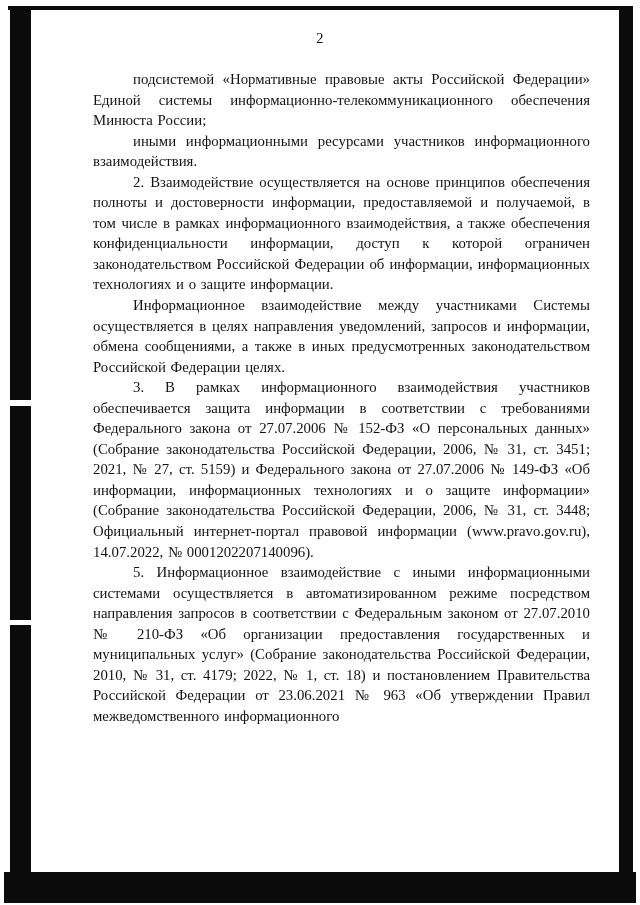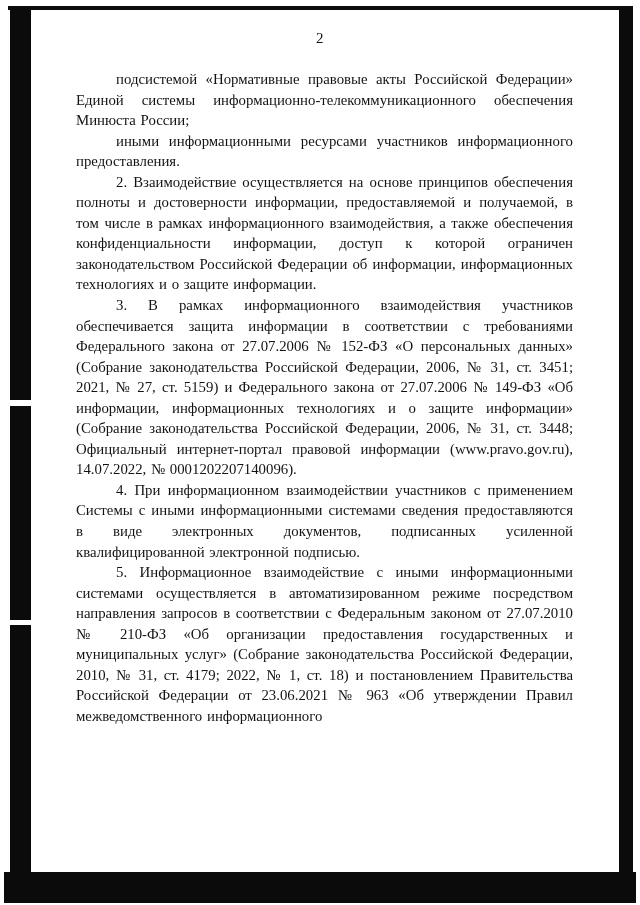--- a/index.html
+++ b/index.html
@@ -60,21 +60,21 @@
     top: 30px;
     left: 0;
     width: 100%;
     text-align: center;
     font-size: 15px;
     letter-spacing: 0.5px;
   }
   .text-block {
     position: absolute;
     top: 69px;
-    left: 76px;
+    left: 93px;
     width: 497px;
     font-size: 14.8px;
     line-height: 20.55px;
     text-align: justify;
     text-justify: inter-word;
   }
   .text-block p {
     margin: 0;
     padding: 0;
     text-indent: 40px;
@@ -94,20 +94,20 @@
   </div>
 
   <div class="border-right"></div>
 
   <div class="border-bottom"></div>
 
   <div class="page-number">2</div>
 
   <div class="text-block">
     <p>подсистемой «Нормативные правовые акты Российской Федерации» Единой системы информационно-телекоммуникационного обеспечения Минюста России;</p>
-    <p>иными информационными ресурсами участников информационного предоставления.</p>
+    <p>иными информационными ресурсами участников информационного взаимодействия.</p>
     <p>2. Взаимодействие осуществляется на основе принципов обеспечения полноты и достоверности информации, предоставляемой и получаемой, в том числе в рамках информационного взаимодействия, а также обеспечения конфиденциальности информации, доступ к которой ограничен законодательством Российской Федерации об информации, информационных технологиях и о защите информации.</p>
+    <p>Информационное взаимодействие между участниками Системы осуществляется в целях направления уведомлений, запросов и информации, обмена сообщениями, а также в иных предусмотренных законодательством Российской Федерации целях.</p>
     <p>3. В рамках информационного взаимодействия участников обеспечивается защита информации в соответствии с требованиями Федерального закона от 27.07.2006 № 152-ФЗ «О персональных данных» (Собрание законодательства Российской Федерации, 2006, № 31, ст. 3451; 2021, № 27, ст. 5159) и Федерального закона от 27.07.2006 № 149-ФЗ «Об информации, информационных технологиях и о защите информации» (Собрание законодательства Российской Федерации, 2006, № 31, ст. 3448; Официальный интернет-портал правовой информации (www.pravo.gov.ru), 14.07.2022, № 0001202207140096).</p>
-    <p>4. При информационном взаимодействии участников с применением Системы с иными информационными системами сведения предоставляются в виде электронных документов, подписанных усиленной квалифицированной электронной подписью.</p>
     <p>5. Информационное взаимодействие с иными информационными системами осуществляется в автоматизированном режиме посредством направления запросов в соответствии с Федеральным законом от 27.07.2010 № 210-ФЗ «Об организации предоставления государственных и муниципальных услуг» (Собрание законодательства Российской Федерации, 2010, № 31, ст. 4179; 2022, № 1, ст. 18) и постановлением Правительства Российской Федерации от 23.06.2021 № 963 «Об утверждении Правил межведомственного информационного</p>
   </div>
 
 </div>
 
 </body></html>

